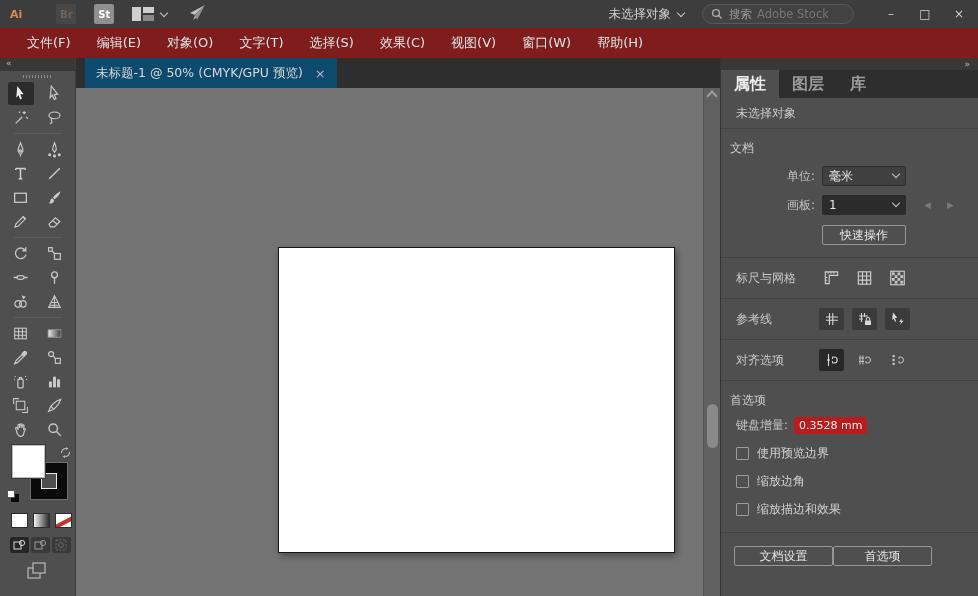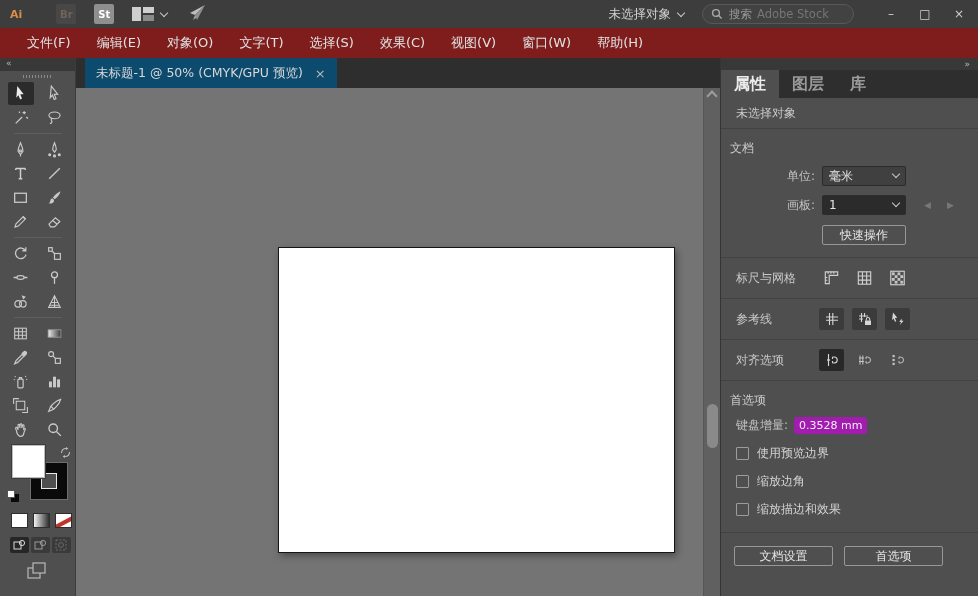--- a/index.html
+++ b/index.html
@@ -92,25 +92,25 @@
   .edit-btn { width:84px; margin:10px 0 12px 101px; }
   .divider { border-top:1px solid #424242; }
   .icon-row { display:flex; align-items:center; padding:0 0 0 15px; height:40px; }
   .icon-row .lbl { width:82px; color:#c9c9c9; }
   .icon-set { display:flex; align-items:center; gap:8px; margin-left:1px; }
   .gbtn { width:25px; height:22px; background:#3b3b3b; border-radius:2px; display:flex; align-items:center; justify-content:center; }
   .gbtn.pressed { background:#282828; }
   .plain-ic { width:25px; height:22px; display:flex; align-items:center; justify-content:center; }
   .kb-row { display:flex; align-items:center; margin:8px 0 0 15px; }
   .kb-row .lbl { color:#c2c2c2; }
-  .kb-value { margin-left:6px; min-width:58px; height:17px; background:#a21caf; border-radius:3px; color:#f0f0f0; font-size:11px; display:flex; align-items:center; justify-content:center; padding:0 5px;text-align:center; }
+  .kb-value { margin-left:6px; min-width:58px; height:17px; background:#b91c1c; border-radius:3px; color:#f0f0f0; font-size:11px; display:flex; align-items:center; justify-content:center; padding:0 5px;text-align:center; }
   .cb-row { display:flex; align-items:center; margin:11px 0 0 15px; }
   .checkbox { width:13px; height:13px; border:1px solid #9c9c9c; border-radius:1px; background:transparent; margin-right:8px; }
   .cb-label { color:#d4d4d4; }
-  .quick-btns { display:flex; gap:11px; margin:13px 8px 0 13px; }
+  .quick-btns { display:flex; margin:13px 8px 0 13px; }
   .quick-btns .btn { width:99px; }
 </style>
 </head>
 <body>
 
 <div id="app">
 
   <div class="titlebar">
     <span class="ai-logo">Ai</span>
     <span class="sq-icon br-box">Br</span>

